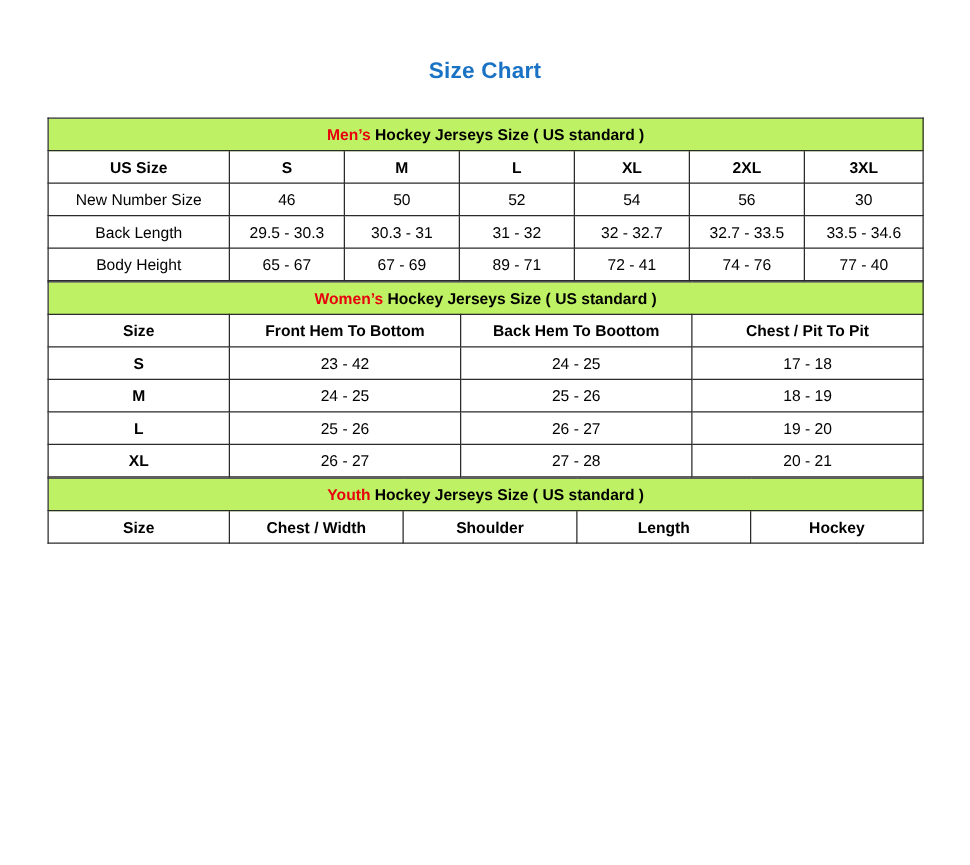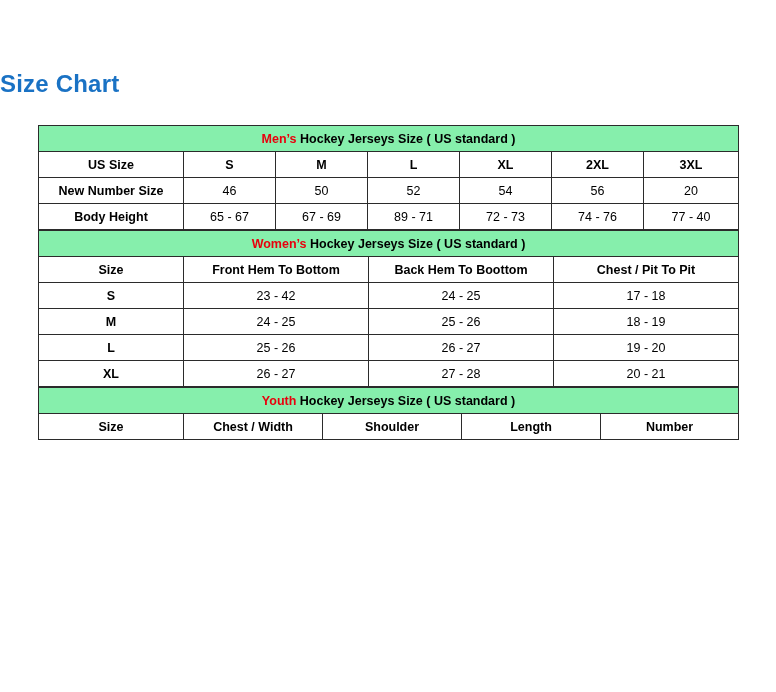--- a/index.html
+++ b/index.html
@@ -14,56 +14,57 @@
     color: #000000;
     overflow: hidden;
   }
   .page {
     position: relative;
     width: 776px;
     height: 692px;
     box-sizing: border-box;
   }
   .title {
-    font-size: 24px;
+    text-align: center;
+    font-size: 18px;
     font-weight: bold;
     color: #1a72c4;
-    padding-top: 70px;
+    padding-top: 46px;
     letter-spacing: 0.2px;
   }
   .chart-wrap {
     margin: 27px 38px 0 38px;
   }
   table.size-table {
     border-collapse: collapse;
     width: 700px;
     table-layout: fixed;
   }
   table.size-table td {
     border: 1px solid #2b2b2b;
     text-align: center;
     vertical-align: middle;
     font-size: 12.5px;
     height: 25px;
     padding: 0 2px;
   }
   td.band {
-    background: #86efac;
+    background: #bef264;
     font-weight: bold;
     font-size: 13.5px;
     height: 28px;
   }
   .band .red {
     color: #e8000d;
   }
   td.hdr {
     font-weight: bold;
   }
   td.rowlabel {
-    font-weight: bold;
+    font-weight: normal;
   }
   td.boldcell {
     font-weight: bold;
   }
 </style>
 </head>
 <body>
 
 <div class="page">
 
@@ -94,28 +95,37 @@
           <td class="hdr">2XL</td>
           <td class="hdr">3XL</td>
         </tr>
         <tr>
           <td class="rowlabel">New Number Size</td>
           <td>46</td>
           <td>50</td>
           <td>52</td>
           <td>54</td>
           <td>56</td>
-          <td>20</td>
+          <td>30</td>
+        </tr>
+        <tr>
+          <td class="rowlabel">Back Length</td>
+          <td>29.5 - 30.3</td>
+          <td>30.3 - 31</td>
+          <td>31 - 32</td>
+          <td>32 - 32.7</td>
+          <td>32.7 - 33.5</td>
+          <td>33.5 - 34.6</td>
         </tr>
         <tr>
           <td class="rowlabel">Body Height</td>
           <td>65 - 67</td>
           <td>67 - 69</td>
           <td>89 - 71</td>
-          <td>72 - 73</td>
+          <td>72 - 41</td>
           <td>74 - 76</td>
           <td>77 - 40</td>
         </tr>
       </tbody>
     </table>
 
     <table class="size-table">
       <colgroup>
         <col style="width:145px">
         <col style="width:185px">
@@ -169,19 +179,19 @@
       </colgroup>
       <tbody>
         <tr>
           <td class="band" colspan="5"><span class="red">Youth</span><span> Hockey Jerseys Size ( US standard )</span></td>
         </tr>
         <tr>
           <td class="hdr">Size</td>
           <td class="hdr">Chest / Width</td>
           <td class="hdr">Shoulder</td>
           <td class="hdr">Length</td>
-          <td class="hdr">Number</td>
+          <td class="hdr">Hockey</td>
         </tr>
       </tbody>
     </table>
 
   </div>
 </div>
 
 </body></html>

